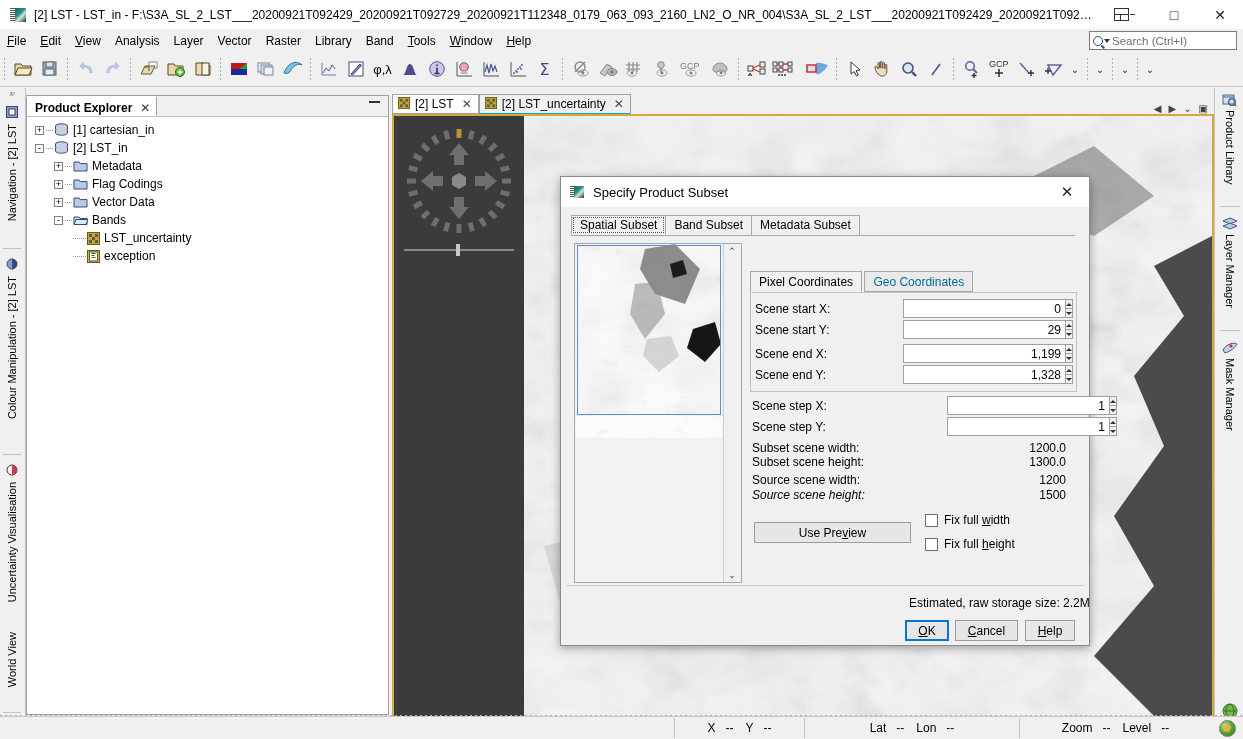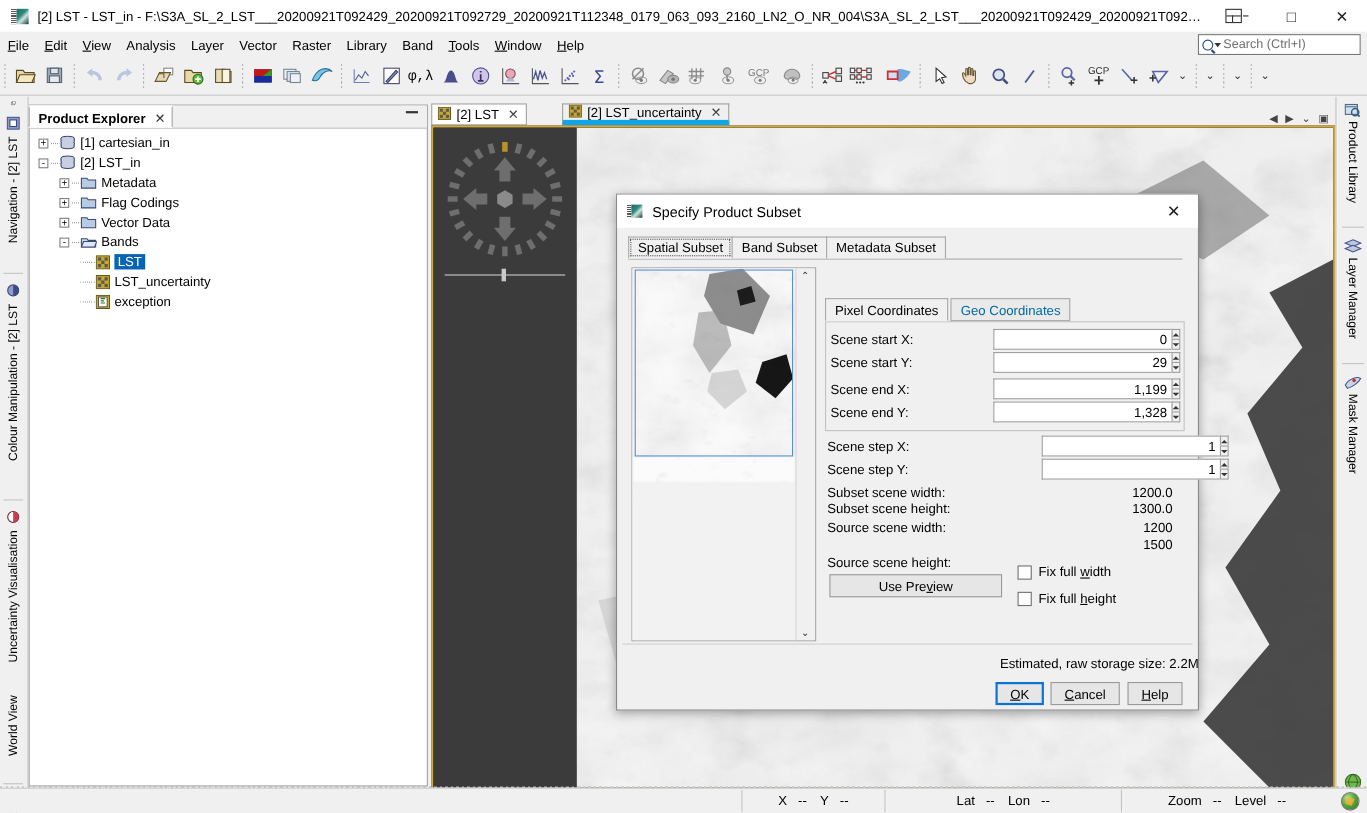--- a/index.html
+++ b/index.html
@@ -89,21 +89,21 @@
   .tlabel.sel{background:#0a64b4;color:#fff;padding:0 3px;}
   .ico-db{width:15px;height:14px;flex:0 0 auto;position:relative;}
   .ico-folder{width:15px;height:13px;flex:0 0 auto;}
   .ico-band{width:13px;height:13px;flex:0 0 auto;}
 
   
   .docarea{position:absolute;left:392px;top:93px;width:822px;height:625px;background:#f0f0f0;}
   .doctabs{position:relative;height:21px;background:#f0f0f0;display:flex;align-items:flex-end;}
   .dtab{height:20px;display:flex;align-items:center;padding:0 6px 0 5px;gap:5px;
     border:1px solid #a0a0a0;background:#fff;box-sizing:border-box;font-size:12px;}
-  .dtab.inactive{background:#f0f0f0;border-bottom:5px solid #0ea5e9;margin-left:32px;}
+  .dtab.inactive{background:#f0f0f0;border-bottom:1px solid #0ea5e9;}
   .dtab .dx{font-size:12px;color:#444;margin-left:3px;}
   .dtabs-right{margin-left:auto;display:flex;align-items:center;gap:7px;padding-right:6px;
     font-size:10px;color:#444;}
   .imgframe{position:absolute;left:0;top:21px;width:822px;height:604px;
     border:2px solid #d2a93c;box-sizing:border-box;background:#3b3b3b;overflow:hidden;}
   .imgcanvas{position:absolute;left:0;top:0;width:818px;height:600px;overflow:hidden;}
   .darkpane{position:absolute;left:0;top:0;width:130px;height:600px;background:#3b3b3b;}
   .compass{position:absolute;left:8px;top:8px;width:114px;height:120px;}
   .zslider{position:absolute;left:10px;top:128px;width:110px;height:12px;}
 
@@ -316,21 +316,21 @@
           <path d="M4 13l3-5 3 3 3-6 3 4" fill="none" stroke="#4a5f96"></path>
         </svg>
     </div>
     <div class="tbtn">
       <svg width="18" height="18" viewBox="0 0 18 18">
           <rect x="2" y="2" width="14" height="14" fill="#fff" stroke="#4a4a7a"></rect>
           <path d="M4 14L13 4l1.5 1.5L5.5 15z" fill="#8a90c8" stroke="#3a3f6e"></path>
         </svg>
     </div>
     <div class="tbtn">
-        <span style="font-size:13px;font-family:Liberation Mono, monospace;">φ,λ</span>
+        <span style="font-size:13px;font-family:Liberation Sans, sans-serif;">φ,λ</span>
       </div>
     <div class="tbtn">
       <svg width="20" height="18" viewBox="0 0 20 18">
           <path d="M3 15c3 0 3-11 7-11s4 11 7 11z" fill="#4a4f8c"></path>
         </svg>
     </div>
     <div class="tbtn">
       <svg width="20" height="18" viewBox="0 0 20 18">
           <circle cx="10" cy="9" r="7.3" fill="#cfc6e8" stroke="#5a4f8c"></circle>
           <path d="M10 4.5v1.5M10 7.5v6" stroke="#3a3060" stroke-width="1.6"></path>
@@ -633,36 +633,20 @@
         <span class="tdots"></span>
         <span class="ico-folder">
           <svg width="15" height="13" viewBox="0 0 15 13">
               <path d="M1 3h5l1.2 1.5H14v6H1z" fill="#c6d8ee" stroke="#3a4a70"></path>
               <path d="M1 10.5l2-5h12l-2 5z" fill="#dbe8f6" stroke="#3a4a70"></path>
             </svg>
         </span>
         <span class="tlabel">Bands</span>
       </div>
 
-      <div class="trow" style="padding-left:46px">
-        <span class="tdots" style="width:14px"></span>
-        <span class="ico-band">
-          <svg width="13" height="13" viewBox="0 0 13 13">
-              <rect x="0.5" y="0.5" width="12" height="12" fill="#c8a828" stroke="#6a5a10"></rect>
-              <g fill="#5a5a5a">
-                <rect x="2" y="2" width="3" height="3"></rect>
-                <rect x="8" y="2" width="3" height="3"></rect>
-                <rect x="5" y="5" width="3" height="3"></rect>
-                <rect x="2" y="8" width="3" height="3"></rect>
-                <rect x="8" y="8" width="3" height="3"></rect>
-              </g>
-            </svg>
-        </span>
-        <span class="tlabel sel">LST</span>
-      </div>
 
       <div class="trow" style="padding-left:46px">
         <span class="tdots" style="width:14px"></span>
         <span class="ico-band">
           <svg width="13" height="13" viewBox="0 0 13 13">
               <rect x="0.5" y="0.5" width="12" height="12" fill="#c8a828" stroke="#6a5a10"></rect>
               <g fill="#5a5a5a">
                 <rect x="2" y="2" width="3" height="3"></rect>
                 <rect x="8" y="2" width="3" height="3"></rect>
                 <rect x="5" y="5" width="3" height="3"></rect>
@@ -991,21 +975,21 @@
         </div>
       </div>
   </div>
 
   <div class="infoline" style="left:752px;top:441px;">Subset scene width:</div>
   <div class="infoval" style="left:900px;top:441px;width:166px;">1200.0</div>
   <div class="infoline" style="left:752px;top:455px;">Subset scene height:</div>
   <div class="infoval" style="left:900px;top:455px;width:166px;">1300.0</div>
   <div class="infoline" style="left:752px;top:473px;">Source scene width:</div>
   <div class="infoval" style="left:900px;top:473px;width:166px;">1200</div>
-  <div class="infoline" style="left:752px;top:504px;">Source scene height:</div>
+  <div class="infoline" style="left:752px;top:488px;font-style:italic;">Source scene height:</div>
   <div class="infoval" style="left:900px;top:488px;width:166px;">1500</div>
 
   <div class="btn" style="position:absolute;left:754px;top:522px;width:157px;height:21px;">
     <span>Use Pre<u>v</u>iew</span>
   </div>
 
   <div class="chk" style="left:925px;top:513px;">
     <span class="chkbox"></span>
     <span>Fix full <u>w</u>idth</span>
   </div>

